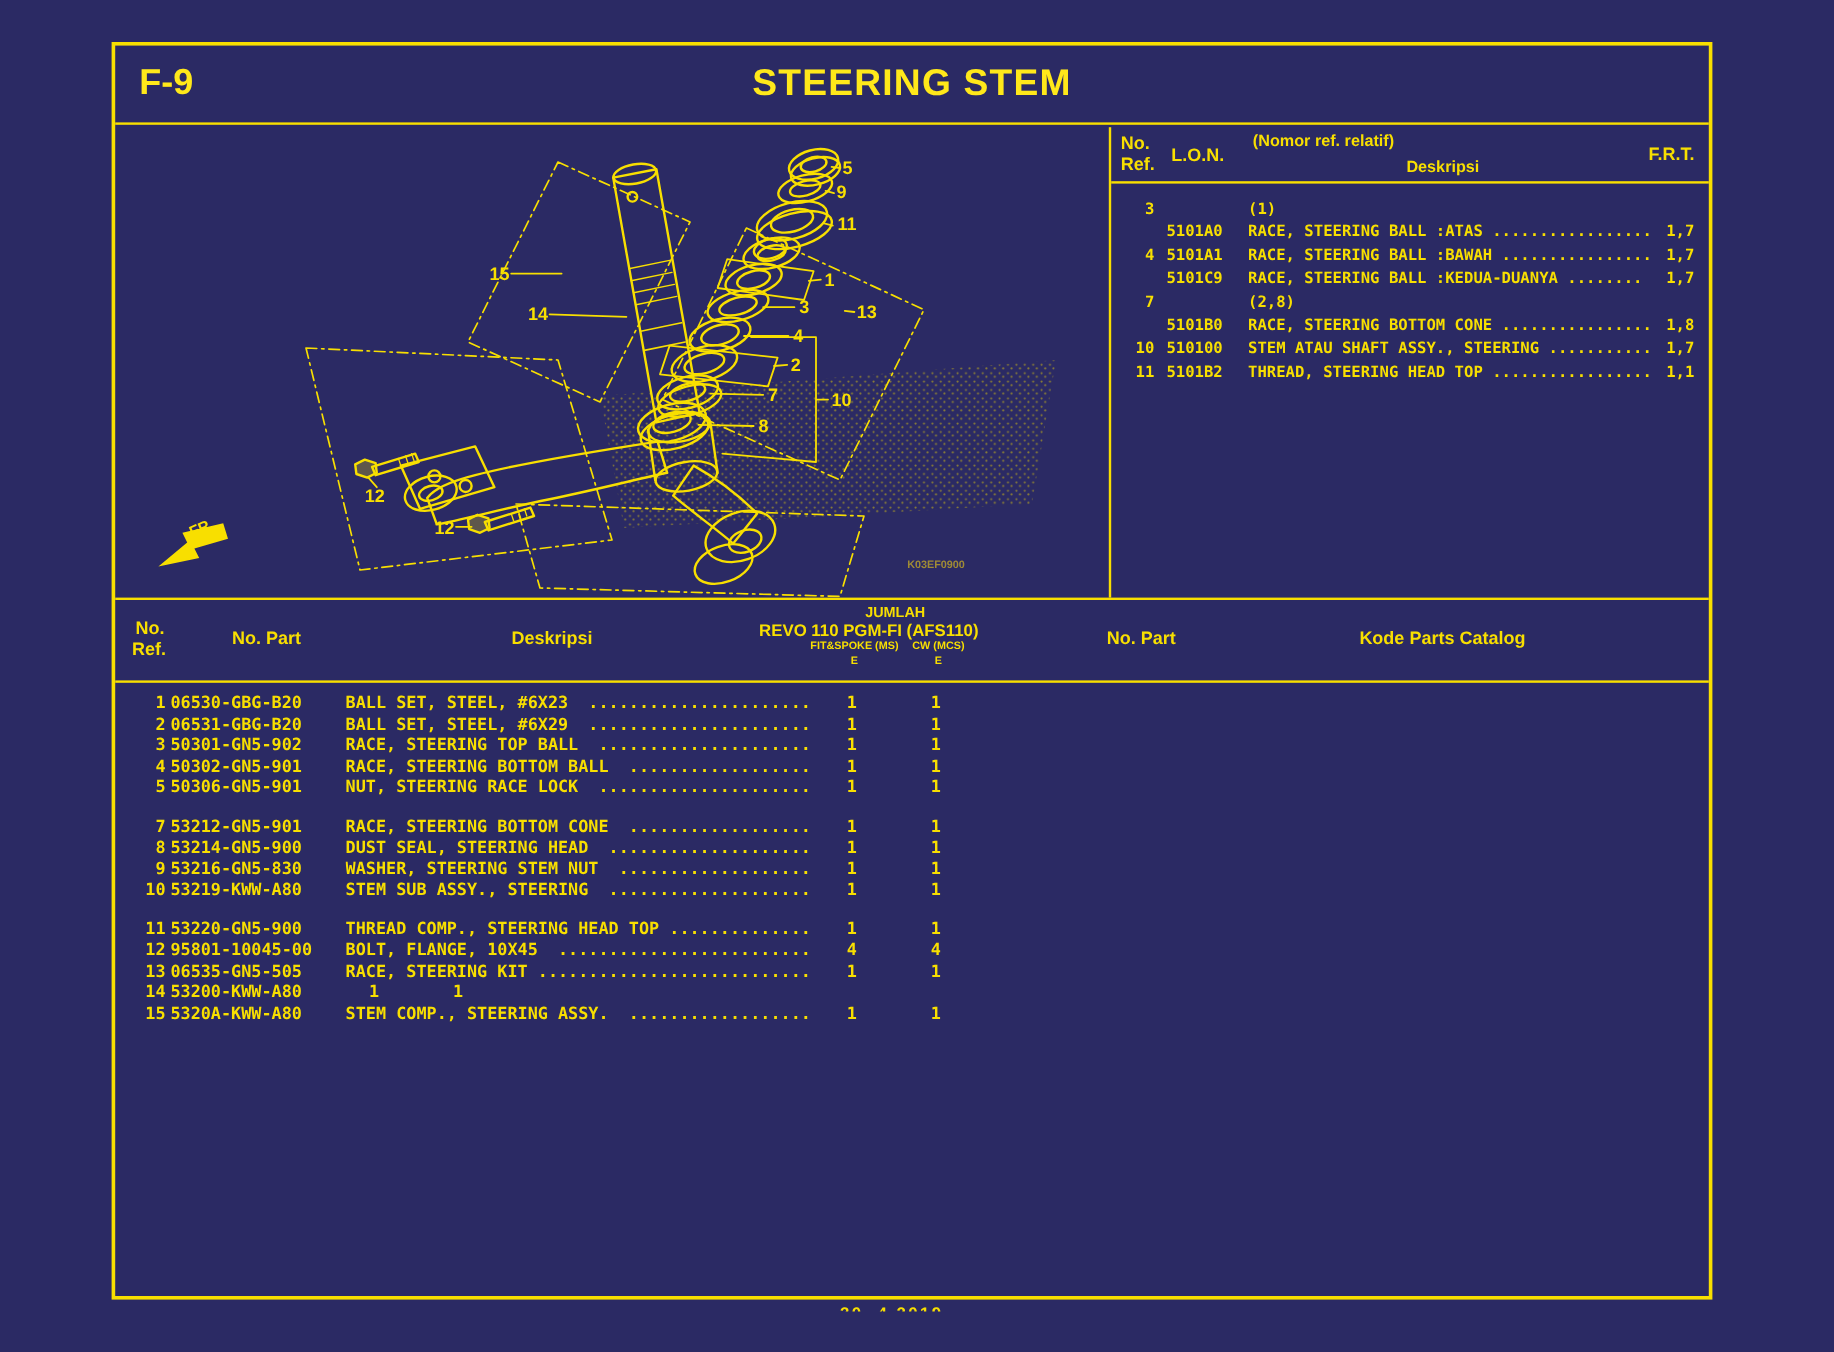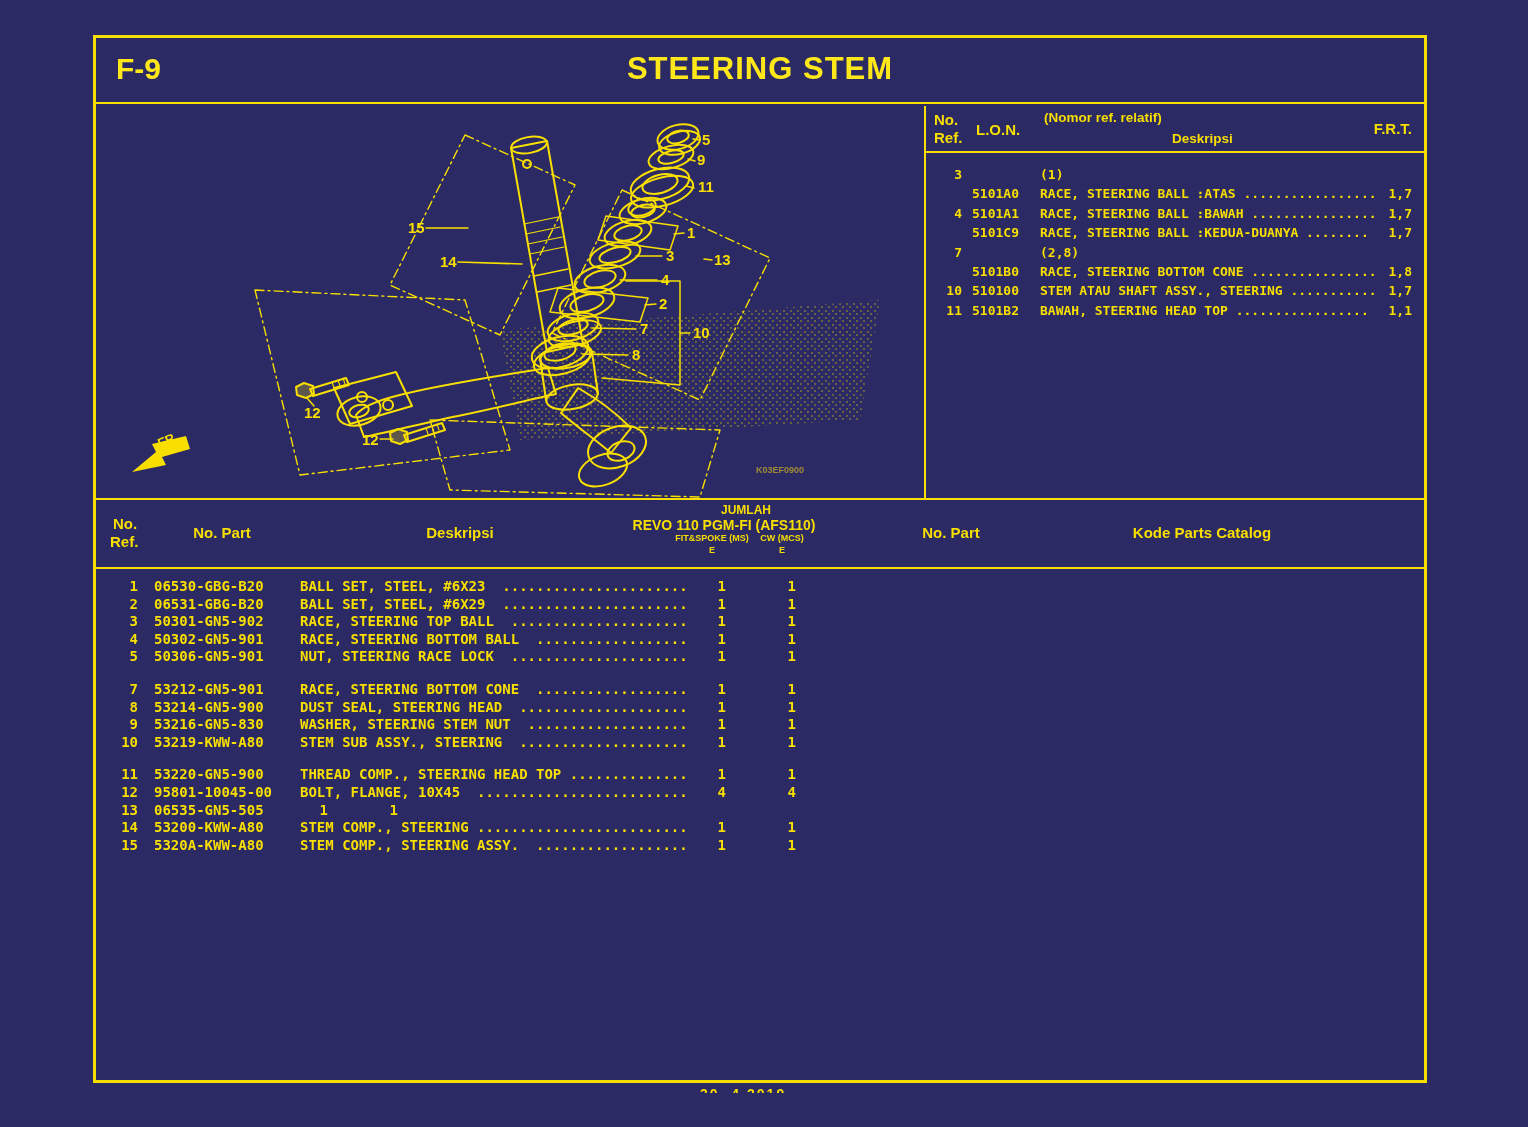--- a/index.html
+++ b/index.html
@@ -53,21 +53,21 @@
   .ph-col2{left:686px;top:33px;font-size:9px;}
   .ph-e1{left:616px;top:45px;font-size:9px;}
   .ph-e2{left:686px;top:45px;font-size:9px;}
   .ph-seri{left:855px;top:24px;font-size:15px;}
   .ph-kode{left:1106px;top:24px;font-size:15px;}
   .parts-rows{position:absolute;left:14px;top:78px;right:0;}
   .parts-row{display:flex;height:17.6px;white-space:pre;
     font-family:"DejaVu Sans Mono",monospace;font-weight:bold;font-size:14px;}
   .parts-row.gap{margin-top:15px;}
   .parts-row .c-ref{width:28px;text-align:right;flex:none;}
-  .parts-row .c-part{width:146px;margin-left:16px;flex:none;}
+  .parts-row .c-part{width:146px;margin-left:4px;flex:none;}
   .parts-row .c-desc{width:398px;flex:none;overflow:hidden;}
   .parts-row .c-q1{width:28px;text-align:right;flex:none;}
   .parts-row .c-q2{width:28px;text-align:right;flex:none;margin-left:42px;}
   
   .footer-clip{position:absolute;left:700px;top:1086px;width:160px;height:7px;
     overflow:hidden;font-weight:bold;font-size:14px;letter-spacing:2px;}
   
   svg text.callout{font-family:"Liberation Sans",sans-serif;font-size:15px;font-weight:bold;fill:var(--yl);}
   svg text.wm{font-family:"Liberation Sans",sans-serif;font-size:9px;font-weight:bold;fill:#ad9630;opacity:.9;}
   svg text.fr{font-family:"Liberation Sans",sans-serif;font-size:13px;font-weight:bold;fill:var(--yl);}
@@ -243,21 +243,21 @@
       <span class="rh-frt">F.R.T.</span>
     </div>
     <div class="ref-rows" id="ref-rows">
         <div class="ref-row"><span class="c-ref">3</span><span class="c-lon"></span><span class="c-desc">(1)</span><span class="c-frt"></span></div>
         <div class="ref-row"><span class="c-ref"></span><span class="c-lon">5101A0</span><span class="c-desc">RACE, STEERING BALL :ATAS .................</span><span class="c-frt">1,7</span></div>
         <div class="ref-row"><span class="c-ref">4</span><span class="c-lon">5101A1</span><span class="c-desc">RACE, STEERING BALL :BAWAH ................</span><span class="c-frt">1,7</span></div>
         <div class="ref-row"><span class="c-ref"></span><span class="c-lon">5101C9</span><span class="c-desc">RACE, STEERING BALL :KEDUA-DUANYA ........</span><span class="c-frt">1,7</span></div>
         <div class="ref-row"><span class="c-ref">7</span><span class="c-lon"></span><span class="c-desc">(2,8)</span><span class="c-frt"></span></div>
         <div class="ref-row"><span class="c-ref"></span><span class="c-lon">5101B0</span><span class="c-desc">RACE, STEERING BOTTOM CONE ................</span><span class="c-frt">1,8</span></div>
         <div class="ref-row"><span class="c-ref">10</span><span class="c-lon">510100</span><span class="c-desc">STEM ATAU SHAFT ASSY., STEERING ...........</span><span class="c-frt">1,7</span></div>
-        <div class="ref-row"><span class="c-ref">11</span><span class="c-lon">5101B2</span><span class="c-desc">BAWAH, STEERING HEAD TOP .................</span><span class="c-frt">1,1</span></div>
+        <div class="ref-row"><span class="c-ref">11</span><span class="c-lon">5101B2</span><span class="c-desc">THREAD, STEERING HEAD TOP .................</span><span class="c-frt">1,1</span></div>
       </div>
   </div>
 
   <div class="parts-table">
     <div class="parts-header">
       <span class="ph-no">No.</span>
       <span class="ph-ref">Ref.</span>
       <span class="ph-nopart ph-center">No. Part</span>
       <span class="ph-desk ph-center">Deskripsi</span>
       <span class="ph-jumlah ph-center">JUMLAH</span>
@@ -274,21 +274,21 @@
         <div class="parts-row"><span class="c-ref">2</span><span class="c-part">06531-GBG-B20</span><span class="c-desc">BALL SET, STEEL, #6X29  ......................</span><span class="c-q1">1</span><span class="c-q2">1</span></div>
         <div class="parts-row"><span class="c-ref">3</span><span class="c-part">50301-GN5-902</span><span class="c-desc">RACE, STEERING TOP BALL  .....................</span><span class="c-q1">1</span><span class="c-q2">1</span></div>
         <div class="parts-row"><span class="c-ref">4</span><span class="c-part">50302-GN5-901</span><span class="c-desc">RACE, STEERING BOTTOM BALL  ..................</span><span class="c-q1">1</span><span class="c-q2">1</span></div>
         <div class="parts-row"><span class="c-ref">5</span><span class="c-part">50306-GN5-901</span><span class="c-desc">NUT, STEERING RACE LOCK  .....................</span><span class="c-q1">1</span><span class="c-q2">1</span></div>
         <div class="parts-row gap"><span class="c-ref">7</span><span class="c-part">53212-GN5-901</span><span class="c-desc">RACE, STEERING BOTTOM CONE  ..................</span><span class="c-q1">1</span><span class="c-q2">1</span></div>
         <div class="parts-row"><span class="c-ref">8</span><span class="c-part">53214-GN5-900</span><span class="c-desc">DUST SEAL, STEERING HEAD  ....................</span><span class="c-q1">1</span><span class="c-q2">1</span></div>
         <div class="parts-row"><span class="c-ref">9</span><span class="c-part">53216-GN5-830</span><span class="c-desc">WASHER, STEERING STEM NUT  ...................</span><span class="c-q1">1</span><span class="c-q2">1</span></div>
         <div class="parts-row"><span class="c-ref">10</span><span class="c-part">53219-KWW-A80</span><span class="c-desc">STEM SUB ASSY., STEERING  ....................</span><span class="c-q1">1</span><span class="c-q2">1</span></div>
         <div class="parts-row gap"><span class="c-ref">11</span><span class="c-part">53220-GN5-900</span><span class="c-desc">THREAD COMP., STEERING HEAD TOP ..............</span><span class="c-q1">1</span><span class="c-q2">1</span></div>
         <div class="parts-row"><span class="c-ref">12</span><span class="c-part">95801-10045-00</span><span class="c-desc">BOLT, FLANGE, 10X45  .........................</span><span class="c-q1">4</span><span class="c-q2">4</span></div>
-        <div class="parts-row"><span class="c-ref">13</span><span class="c-part">06535-GN5-505</span><span class="c-q1">1</span><span class="c-q2">1</span></div>
-        <div class="parts-row"><span class="c-ref">14</span><span class="c-part">53200-KWW-A80</span><span class="c-desc">STEM COMP., STEERING .........................</span><span class="c-q1">1</span><span class="c-q2">1</span></div>
+        <div class="parts-row"><span class="c-ref">13</span><span class="c-part">06535-GN5-505</span><span class="c-desc">RACE, STEERING KIT ...........................</span><span class="c-q1">1</span><span class="c-q2">1</span></div>
+        <div class="parts-row"><span class="c-ref">14</span><span class="c-part">53200-KWW-A80</span><span class="c-q1">1</span><span class="c-q2">1</span></div>
         <div class="parts-row"><span class="c-ref">15</span><span class="c-part">5320A-KWW-A80</span><span class="c-desc">STEM COMP., STEERING ASSY.  ..................</span><span class="c-q1">1</span><span class="c-q2">1</span></div>
       </div>
   </div>
 
 </div>
 
 <div class="footer-clip">30. 4.2019</div>
 
 </body></html>

